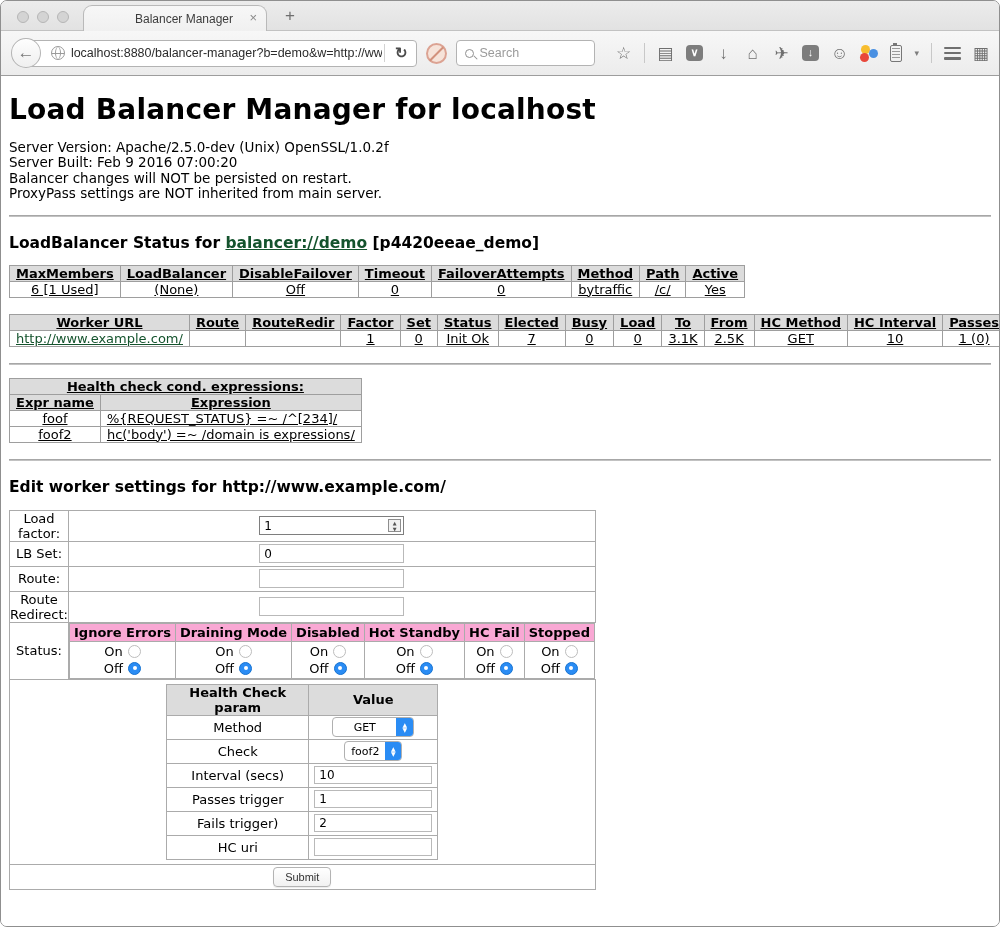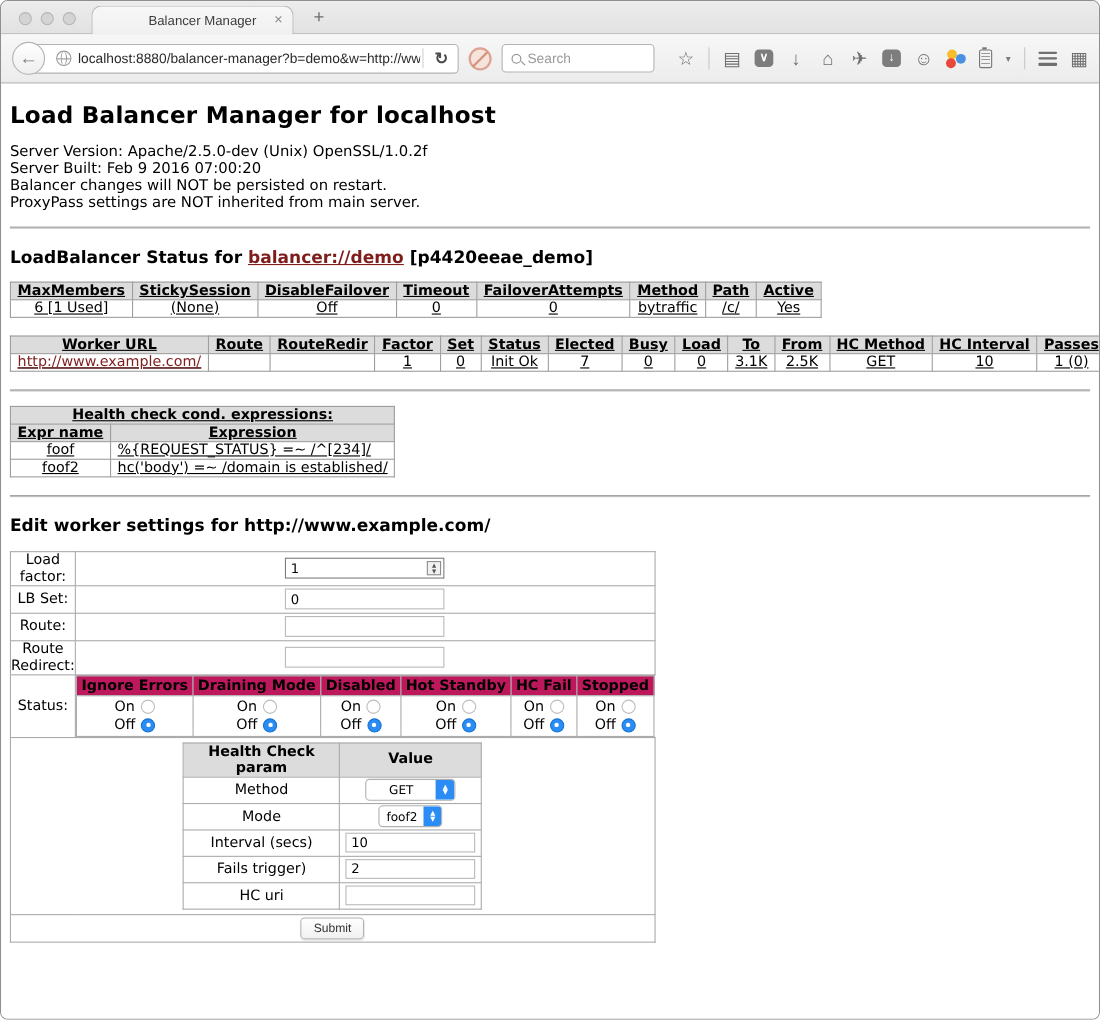--- a/index.html
+++ b/index.html
@@ -63,25 +63,25 @@
   .battery::before { content:''; position:absolute; left:2px; top:-3px; width:4px; height:2px; background:#777; }
   .battery::after { content:''; position:absolute; left:1px; top:2px; right:1px; bottom:2px;
                     background:repeating-linear-gradient(#9a9a9a 0 1px, transparent 1px 3px); }
   .caret { font-size:9px; color:#7d7d7d; }
   .burger { width:17px; height:13px; display:flex; flex-direction:column; justify-content:space-between; }
   .burger i { height:2.5px; background:#6f6f6f; border-radius:1px; }
   .gridicon { font-size:17px; color:#6f6f6f; }
 
   
   .content { padding:0 8px; background:#fff; height:851px; overflow:hidden; color:#000; }
-  h1.pagetitle { font-size:21px; font-weight:bold; margin:17px 0 14px; letter-spacing:0.2px; }
+  h1.pagetitle { font-size:28px; font-weight:bold; margin:17px 0 14px; letter-spacing:0.2px; }
   .infoline { font-size:13.5px; line-height:15.4px; }
   hr.rule { border:none; height:2px; background:linear-gradient(#9a9a9a,#cfcfcf); margin:13px 0; }
   h3.sect { font-size:15.5px; font-weight:bold; margin:17px 0 13px; }
-  a.vlink { color:#7f1d1d; text-decoration:underline; }
+  a.vlink { color:#14532d; text-decoration:underline; }
 
   table.data { border-collapse:collapse; font-size:13px; margin-bottom:16px; }
   table.data th, table.data td { border:1px solid #9e9e9e; padding:0 6px; text-align:center; white-space:nowrap;text-decoration:underline; }
   table.data th { background:#dcdcdc; }
   table.worker { width:960px; }
   table.expr td.exprcell { text-align:left; }
 
   
   table.formtbl { border-collapse:collapse; width:564px; font-size:13px; margin-top:14px; }
   table.formtbl > tbody > tr > td { border:1px solid #ababab; height:25px; }
@@ -90,21 +90,21 @@
   input.txt { width:145px; height:19px; border:1px solid #b9b9b9; font:12px "DejaVu Sans",sans-serif;
               padding:1px 4px; background:#fff; }
   .numwrap { position:relative; display:inline-block; }
   input.numtxt { width:145px; height:19px; border:1px solid #7e7e7e; font:12px "DejaVu Sans",sans-serif;
                  padding:1px 18px 1px 4px; background:#fff; }
   .spinner { position:absolute; right:3px; top:3px; width:13px; height:13px; border:1px solid #8e8e8e;
              background:#f1f1f1; font-size:5px; line-height:6px; color:#555; text-align:center; }
 
   table.statustbl { border-collapse:collapse; width:100%; font-size:13px; }
   table.statustbl th, table.statustbl td { border:1px solid #ababab; padding:1px 4px; text-align:center; }
-  table.statustbl th { background:#be185d; white-space:nowrap; }
+  table.statustbl th { background:#f9a8d4; white-space:nowrap; }
   .radioline { display:flex; align-items:center; justify-content:center; gap:5px; line-height:17px;text-align:center; }
   .radio { width:13px; height:13px; border-radius:50%; display:inline-block; flex:0 0 auto; }
   .radio.unsel { background:#fff; border:1px solid #bdbdbd; }
   .radio.sel { background:#2a8cf4; border:1px solid #1673d2; position:relative; }
   .radio.sel::after { content:''; position:absolute; left:3.5px; top:3.5px; width:4px; height:4px;
                       background:#fff; border-radius:50%; }
 
   table.hctbl { border-collapse:collapse; width:272px; margin:2px auto; font-size:13px;padding-left:24px; }
   table.hctbl th, table.hctbl td { border:1px solid #ababab; height:24px; text-align:center; }
   table.hctbl th { background:#dcdcdc; }
@@ -197,21 +197,21 @@
     </div>
 
     <hr class="rule">
 
     <h3 class="sect"><span>LoadBalancer Status for </span><a class="vlink" href="#">balancer://demo</a><span> [p4420eeae_demo]</span></h3>
 
     <table class="data">
       <tbody>
       <tr>
         <th>MaxMembers</th>
-        <th>StickySession</th>
+        <th>LoadBalancer</th>
         <th>DisableFailover</th>
         <th>Timeout</th>
         <th>FailoverAttempts</th>
         <th>Method</th>
         <th>Path</th>
         <th>Active</th>
       </tr>
       <tr>
         <td>6 [1 Used]</td>
         <td>(None)</td>
@@ -274,21 +274,21 @@
       <tr>
         <th>Expr name</th>
         <th>Expression</th>
       </tr>
       <tr>
         <td>foof</td>
         <td class="exprcell">%{REQUEST_STATUS} =~ /^[234]/</td>
       </tr>
       <tr>
         <td>foof2</td>
-        <td class="exprcell">hc('body') =~ /domain is established/</td>
+        <td class="exprcell">hc('body') =~ /domain is expressions/</td>
       </tr>
       </tbody>
     </table>
 
     <hr class="rule">
 
     <h3 class="sect">Edit worker settings for http://www.example.com/</h3>
 
     <table class="formtbl">
       <tbody>
@@ -403,33 +403,37 @@
             <tr>
               <td>Method</td>
               <td class="hcval center">
                 <span class="macsel w80">
                         <span class="lbl">GET</span>
                         <span class="stepper">▲<br>▼</span>
                       </span>
               </td>
             </tr>
             <tr>
-              <td>Mode</td>
+              <td>Check</td>
               <td class="hcval center">
                 <span class="macsel w58">
                         <span class="lbl">foof2</span>
                         <span class="stepper">▲<br>▼</span>
                       </span>
               </td>
             </tr>
             <tr>
               <td>Interval (secs)</td>
               <td class="hcval"><input class="hctxt" value="10" style=""></td>
             </tr>
             <tr>
+              <td>Passes trigger</td>
+              <td class="hcval"><input class="hctxt" value="1" style=""></td>
+            </tr>
+            <tr>
               <td>Fails trigger)</td>
               <td class="hcval"><input class="hctxt" value="2" style=""></td>
             </tr>
             <tr>
               <td>HC uri</td>
               <td class="hcval"><input class="hctxt" value="" style=""></td>
             </tr>
             </tbody>
           </table>
         </td>

